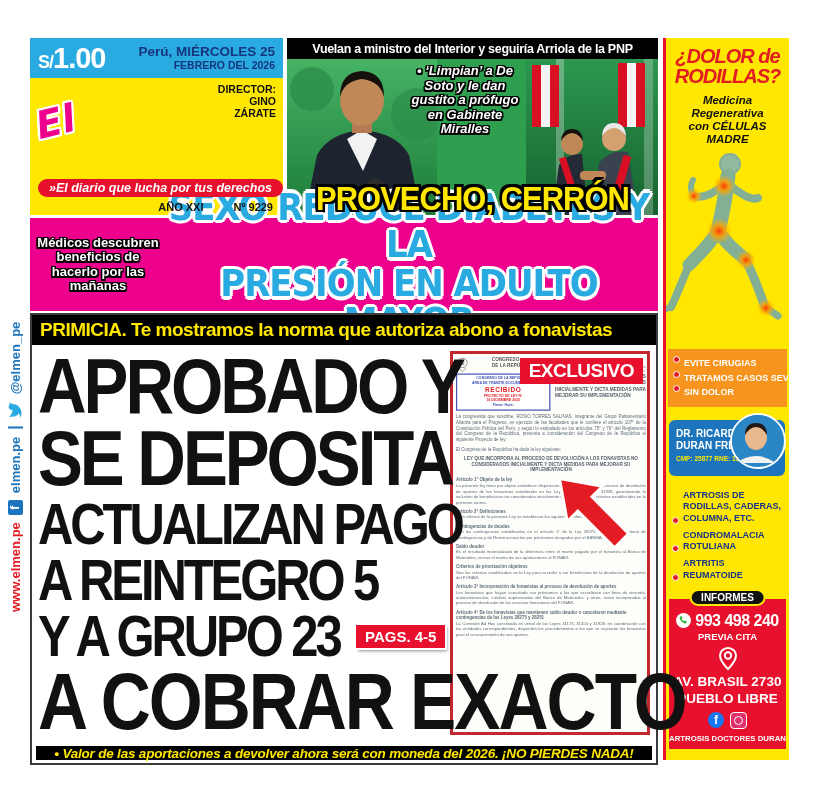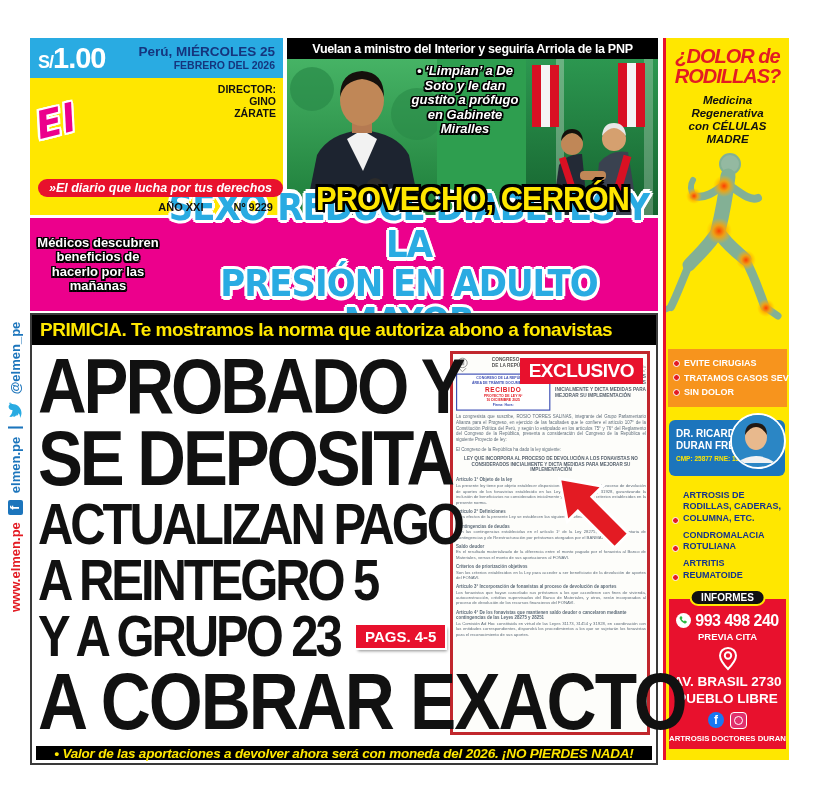--- a/index.html
+++ b/index.html
@@ -68,21 +68,21 @@
   
   .col-right{position:absolute;left:663px;top:38px;width:126px;height:722px;background:#FFE700;
              border-left:3px solid #E8112D;box-sizing:border-box;padding-top:8px;}
   .ad-title{text-align:center;color:#E31B23;font-weight:bold;font-size:20px;line-height:1.02;
             font-style:italic;letter-spacing:-1px;}
   .ad-sub{text-align:center;font-weight:bold;font-style:italic;font-size:11.5px;color:#111;
           margin-top:7px;line-height:1.15;}
   .ad-figure{height:200px;position:relative;margin-top:2px;}
   .ad-benefits{background:#F7941D;margin:0 2px;padding:7px 5px;}
   .benefit{color:#fff;font-weight:bold;font-size:9px;line-height:1.65;display:flex;gap:4px;
-           align-items:center;white-space:nowrap;}
+           align-items:flex-start;white-space:nowrap;}
   .dot{width:5px;height:5px;border-radius:50%;background:#E31B23;border:1px solid #fff;flex:0 0 auto;}
   .ad-doctor{position:relative;margin:13px 4px 0 3px;background:#1C75BC;border-radius:6px;
              height:56px;padding:8px 0 0 7px;box-sizing:border-box;}
   .doc-name{color:#fff;font-weight:bold;font-size:10px;line-height:1.2;}
   .doc-reg{color:#FFE700;font-size:6.5px;font-weight:bold;margin-top:3px;}
   .doc-photo{position:absolute;right:-1px;top:-7px;width:52px;height:52px;border-radius:50%;
              border:2px solid #fff;overflow:hidden;background:#2b86c5;}
   .ad-treatments{margin:14px 4px 0 6px;}
   .treat{color:#16348C;font-weight:bold;font-size:9px;line-height:1.25;margin-bottom:6px;
          display:flex;gap:4px;align-items:flex-end;}

